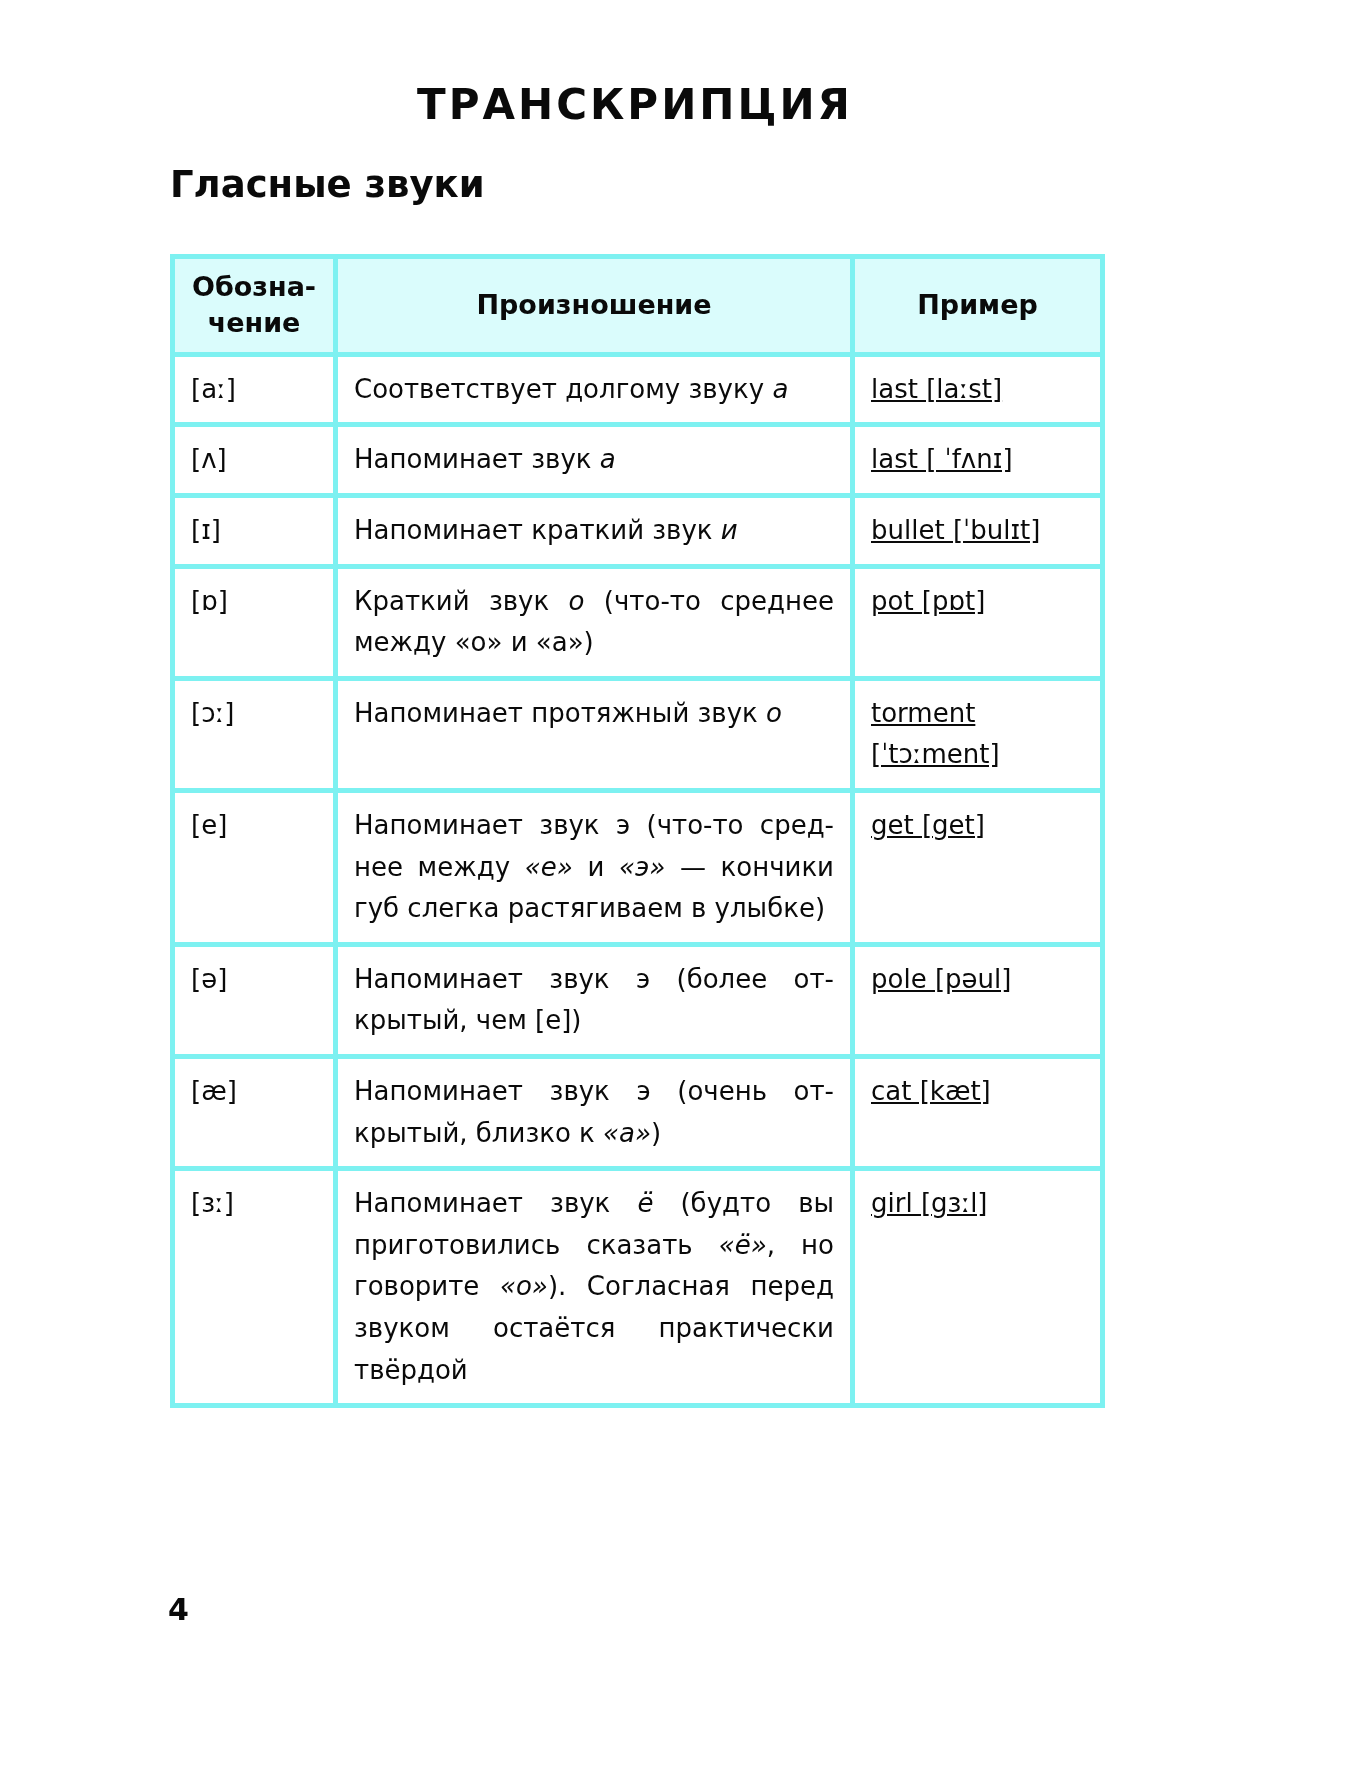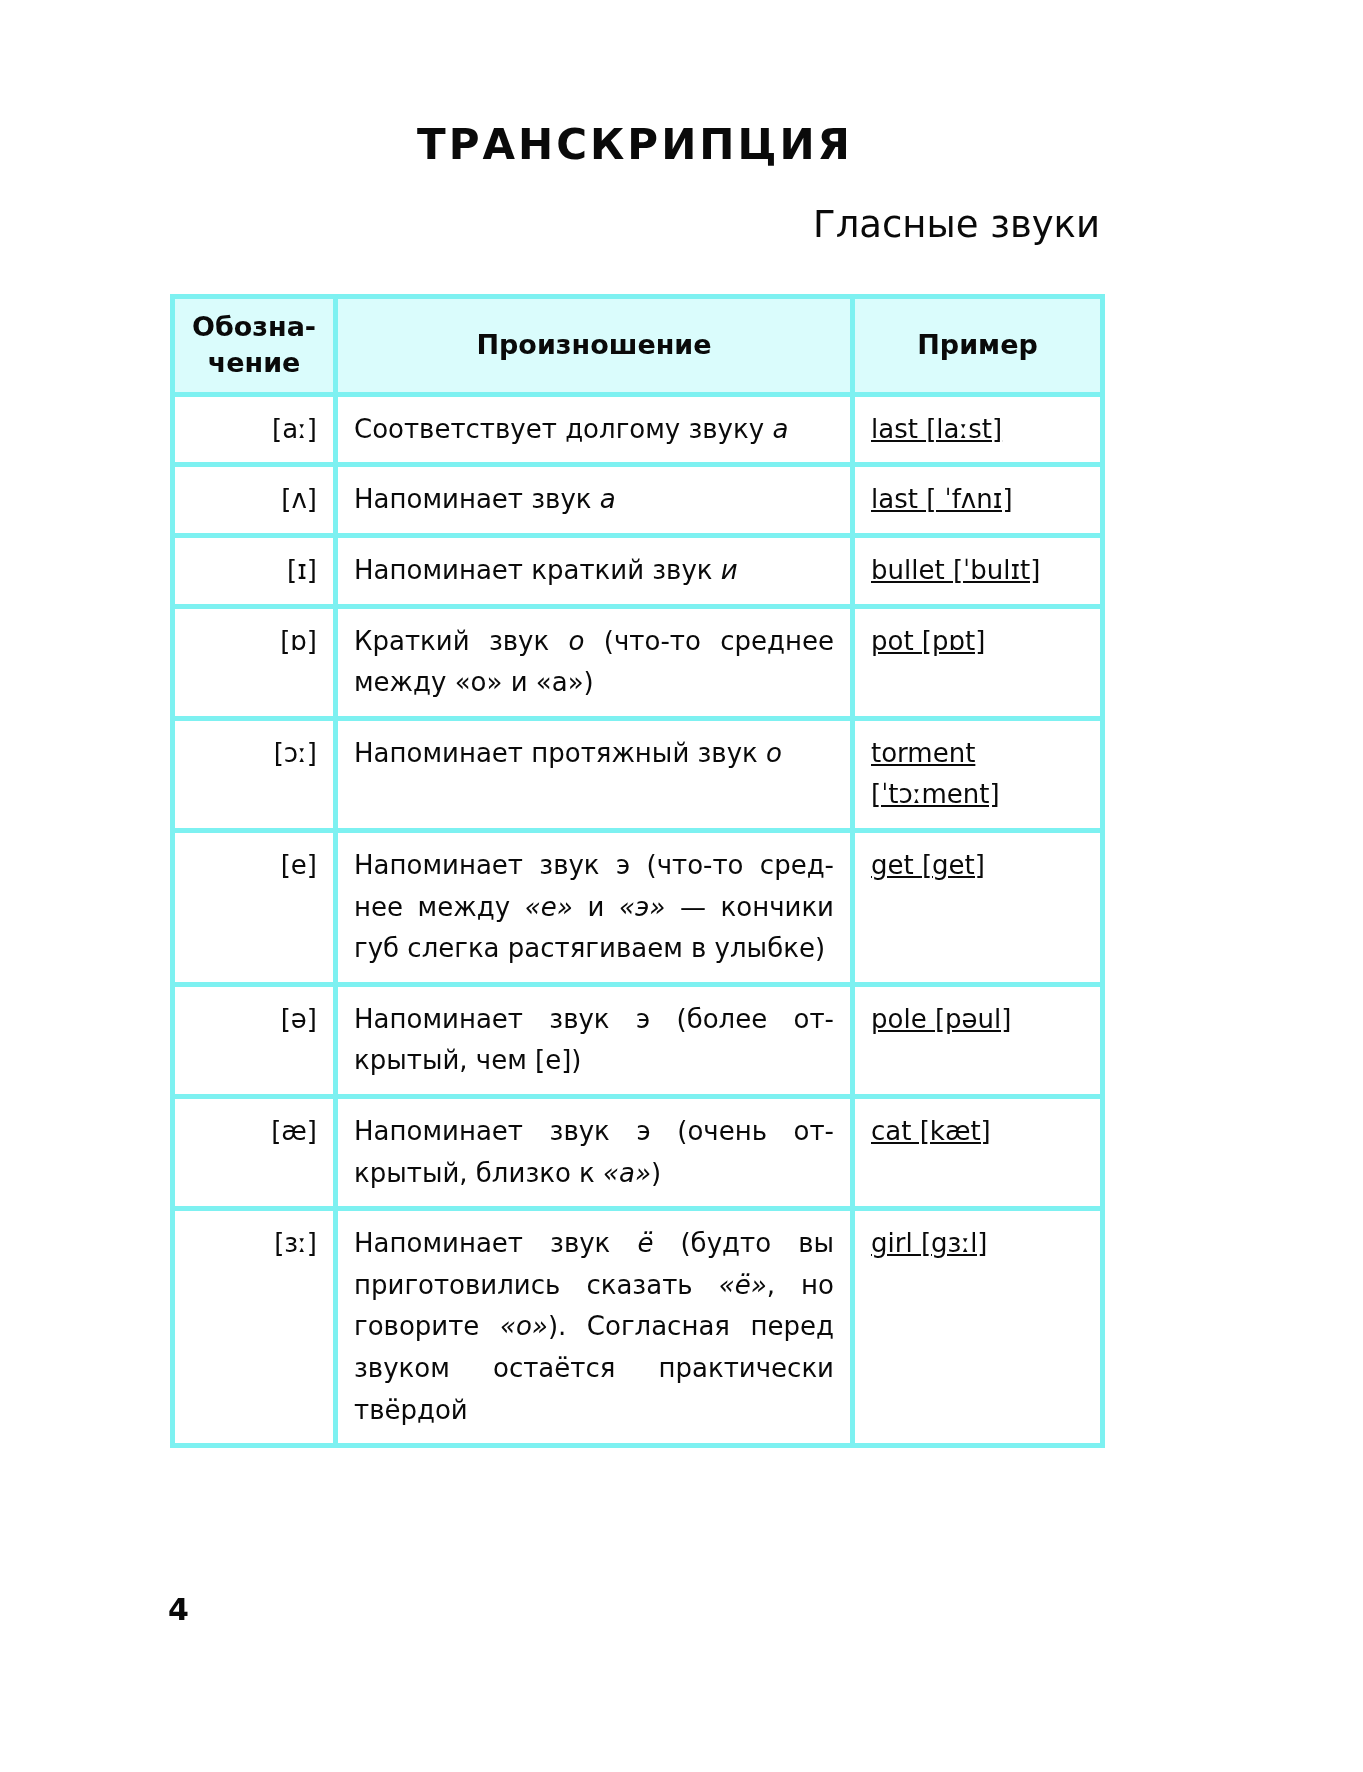--- a/index.html
+++ b/index.html
@@ -14,33 +14,33 @@
     height: 1772px;
     background: #ffffff;
     color: var(--text-color);
     font-family: "DejaVu Sans", "Liberation Sans", sans-serif;
     position: relative;
     overflow: hidden;
   }
   .content {
     width: 930px;
     margin-left: 170px;
-    padding-top: 120px;
+    padding-top: 80px;
   }
   .title {
     font-size: 42px;
     font-weight: bold;
     letter-spacing: 3px;
     text-align: center;
     margin: 0 0 34px 0;
   }
   .subtitle {
     font-size: 37px;
-    font-weight: normal;
-    text-align: right;
+    font-weight: bold;
+    text-align: left;
     margin: 8px 0 48px 0;
   }
   table.transcription {
     border-collapse: collapse;
     width: 100%;
     table-layout: fixed;
   }
   table.transcription th,
   table.transcription td {
     border: 5px solid var(--border-color);
@@ -58,21 +58,21 @@
   th.col-pron   { width: 517px; }
   th.col-example{ width: 250px; }
   table.transcription td {
     font-size: 26px;
     line-height: 1.6;
     vertical-align: top;
     padding: 12px 16px;
     background: #ffffff;
   }
   td.symbol {
-    text-align: right;
+    text-align: left;
     padding-left: 4px;
     padding-right: 4px;
     font-size: 28px;
   }
   td.pron {
     text-align: justify;
   }
   td.example {
     padding-left: 20px;
     padding-right: 8px;

